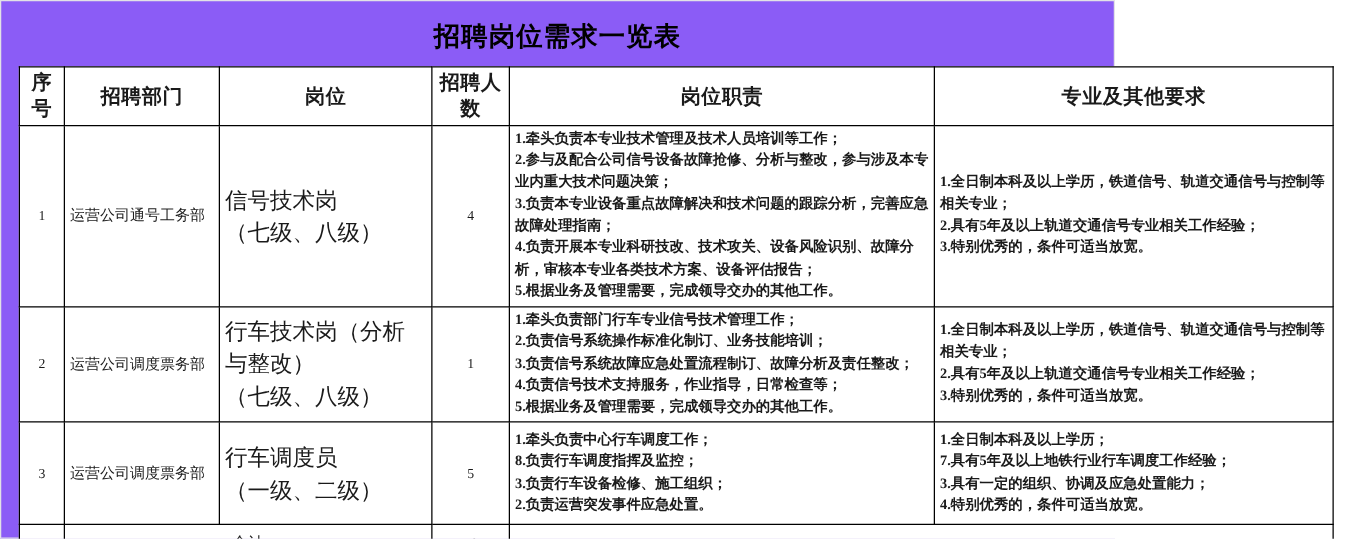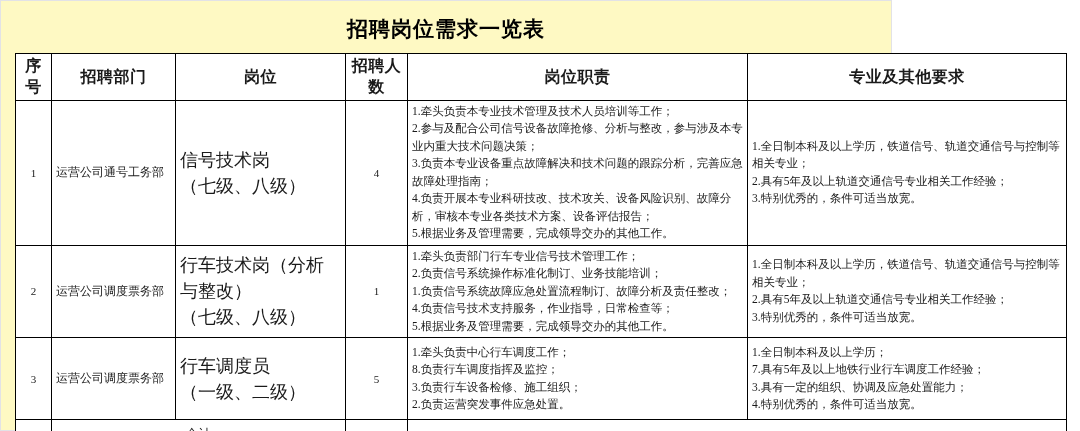--- a/index.html
+++ b/index.html
@@ -13,21 +13,21 @@
     font-family: "Liberation Serif", "DejaVu Serif", serif;
     color: #1a1a1a;
     overflow: hidden;
   }
   .page {
     position: relative;
     width: 892px;
     height: 431px;
     box-sizing: border-box;
     border: 1px solid #e2e2e6;
-    background: #fef9c3;
+    background: #8b5cf6;
   }
   .title {
     text-align: center;
     font-size: 21px;
     font-weight: bold;
     letter-spacing: 1px;
     color: #000000;
     padding-top: 14px;
     padding-bottom: 10px;
     font-family: "Liberation Sans", "DejaVu Sans", sans-serif;
@@ -77,20 +77,21 @@
     line-height: 1.52;
     vertical-align: middle;
     padding-left: 5px;
     padding-right: 3px;
   }
   td.c-req {
     vertical-align: middle;
   }
   .lines > div {
     white-space: normal;
+    font-weight: bold;
   }
   td.total-label {
     text-align: center;
     font-size: 12.5px;
     height: 30px;
   }
   td.total-num {
     text-align: center;
     font-size: 11px;
   }
@@ -169,21 +170,21 @@
           <td class="c-dept">运营公司调度票务部</td>
           <td class="c-post">
             <div>行车技术岗（分析与整改）</div>
             <div>（七级、八级）</div>
           </td>
           <td class="c-num">1</td>
           <td class="c-duty">
             <div class="lines">
               <div>1.牵头负责部门行车专业信号技术管理工作；</div>
               <div>2.负责信号系统操作标准化制订、业务技能培训；</div>
-              <div>1.负责信号系统故障应急处置流程制订、故障分析及责任整改；</div>
+              <div>3.负责信号系统故障应急处置流程制订、故障分析及责任整改；</div>
               <div>4.负责信号技术支持服务，作业指导，日常检查等；</div>
               <div>5.根据业务及管理需要，完成领导交办的其他工作。</div>
             </div>
           </td>
           <td class="c-req">
             <div class="lines">
               <div>1.全日制本科及以上学历，铁道信号、轨道交通信号与控制等相关专业；</div>
               <div>2.具有5年及以上轨道交通信号专业相关工作经验；</div>
               <div>3.特别优秀的，条件可适当放宽。</div>
             </div>

